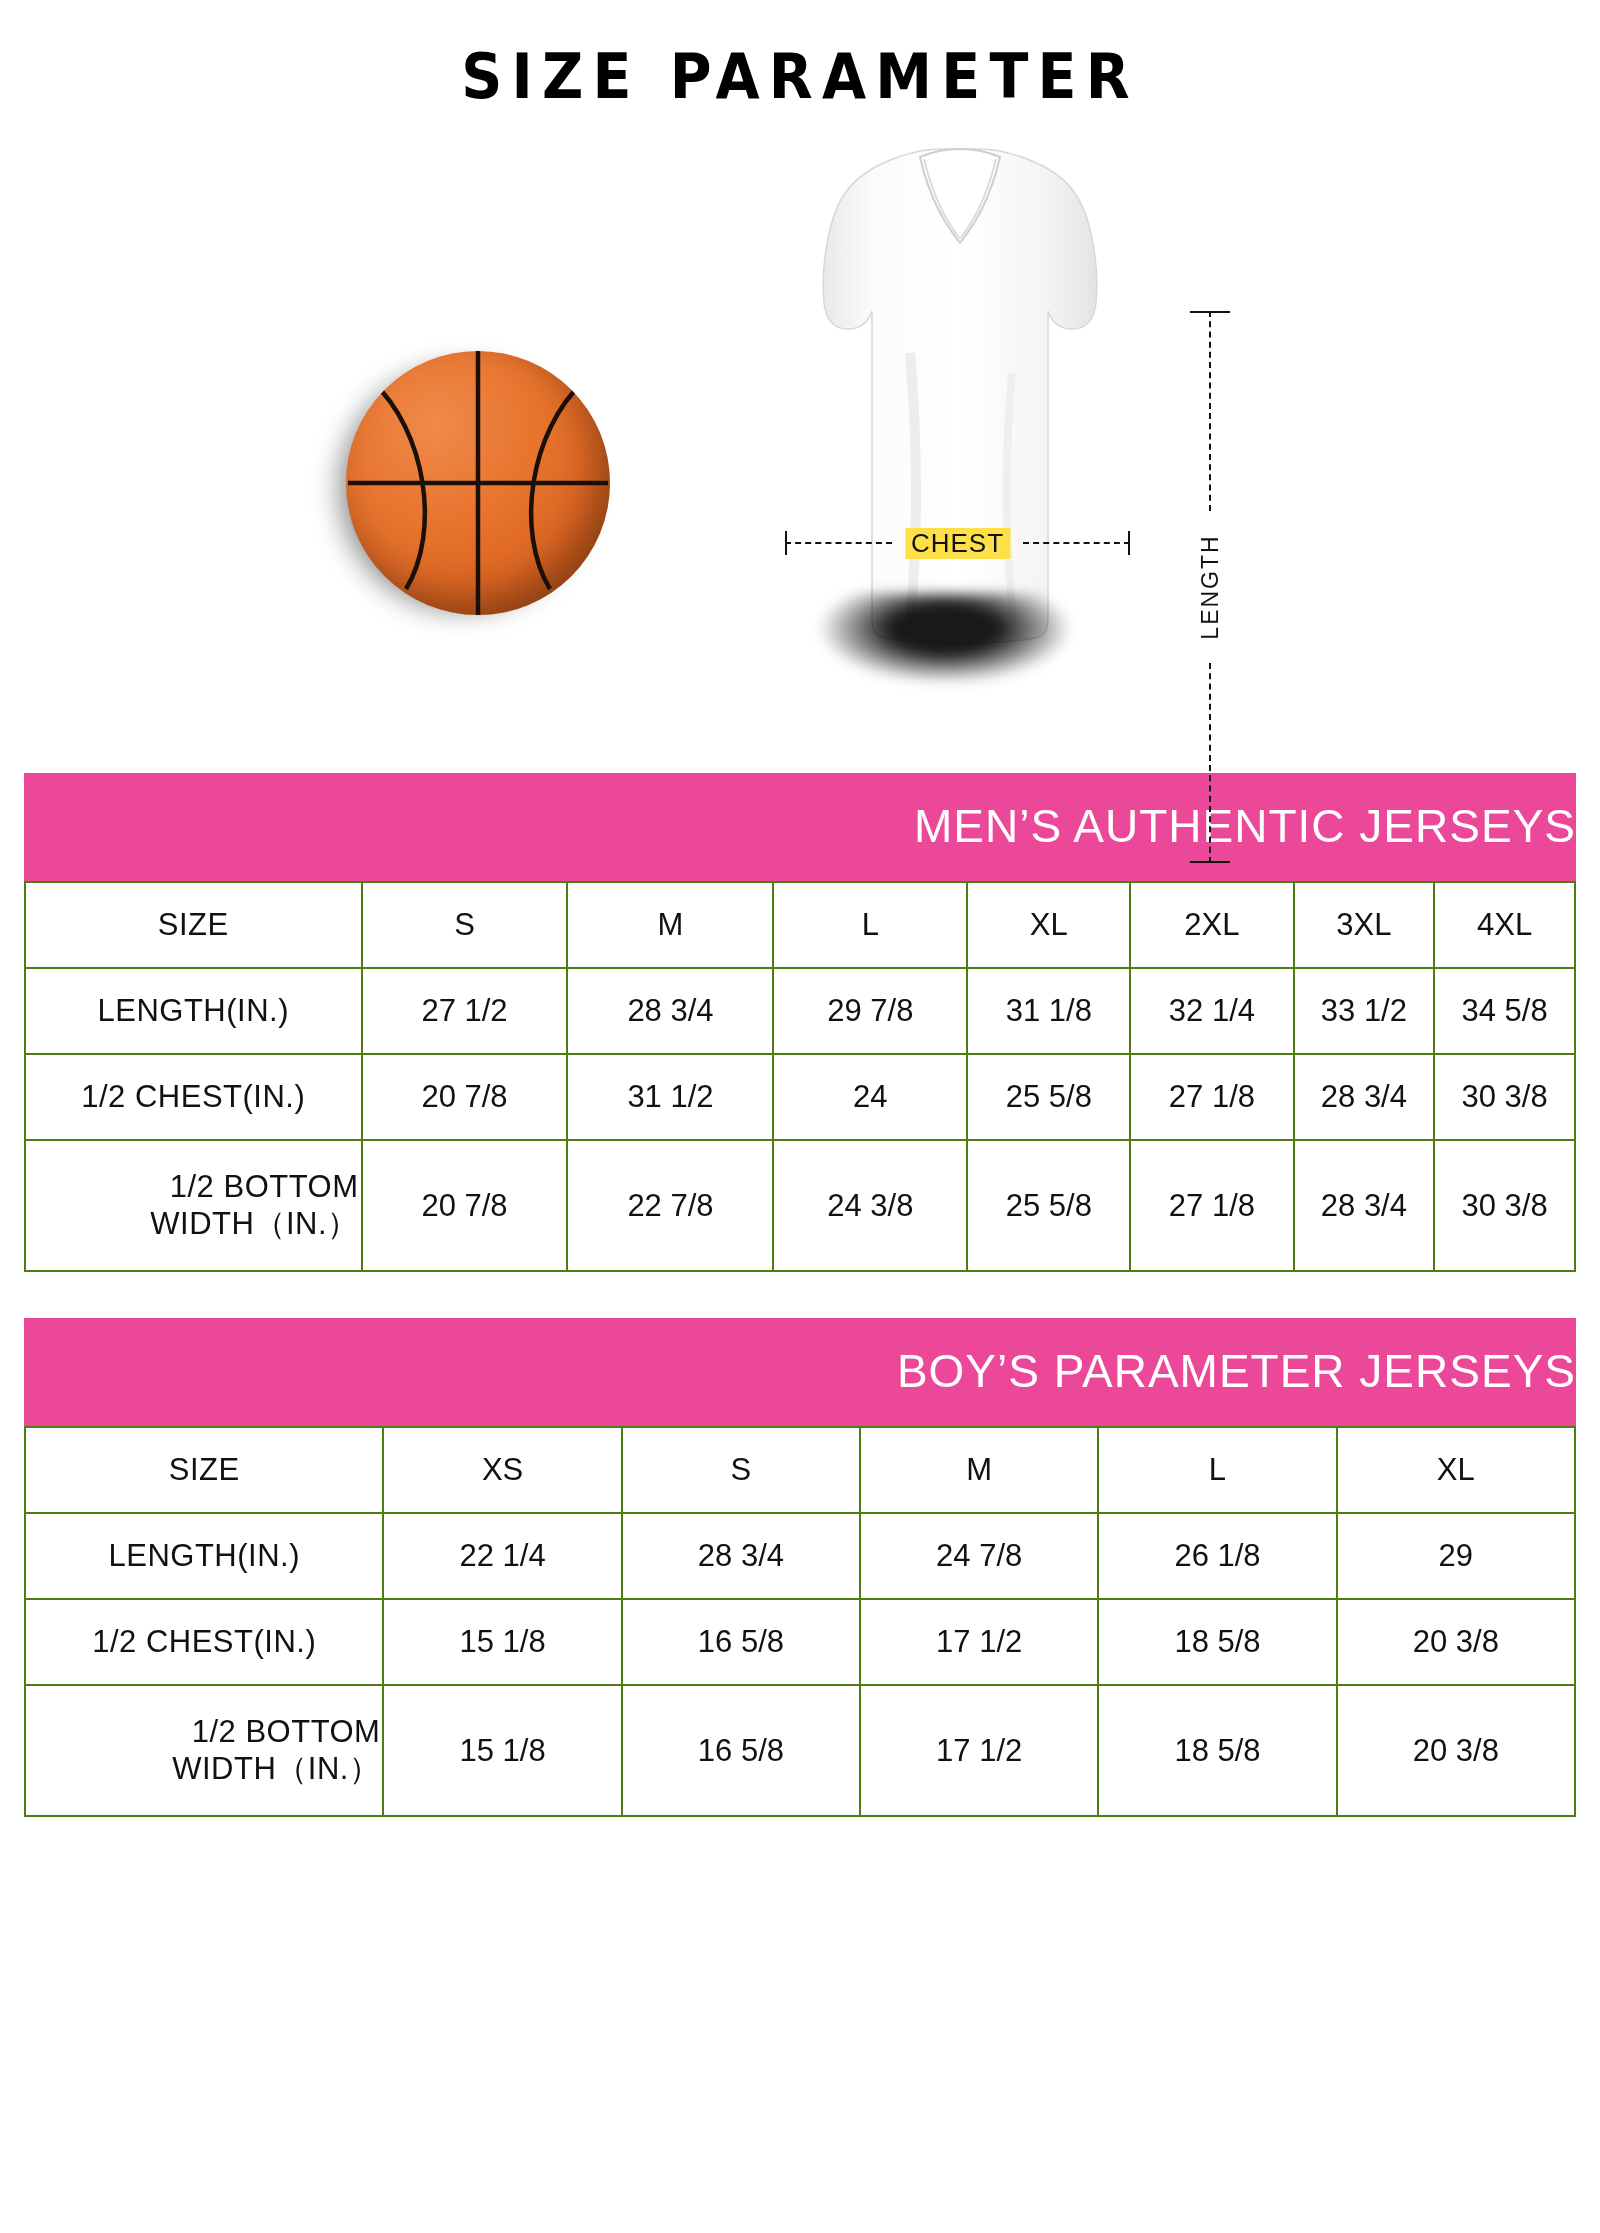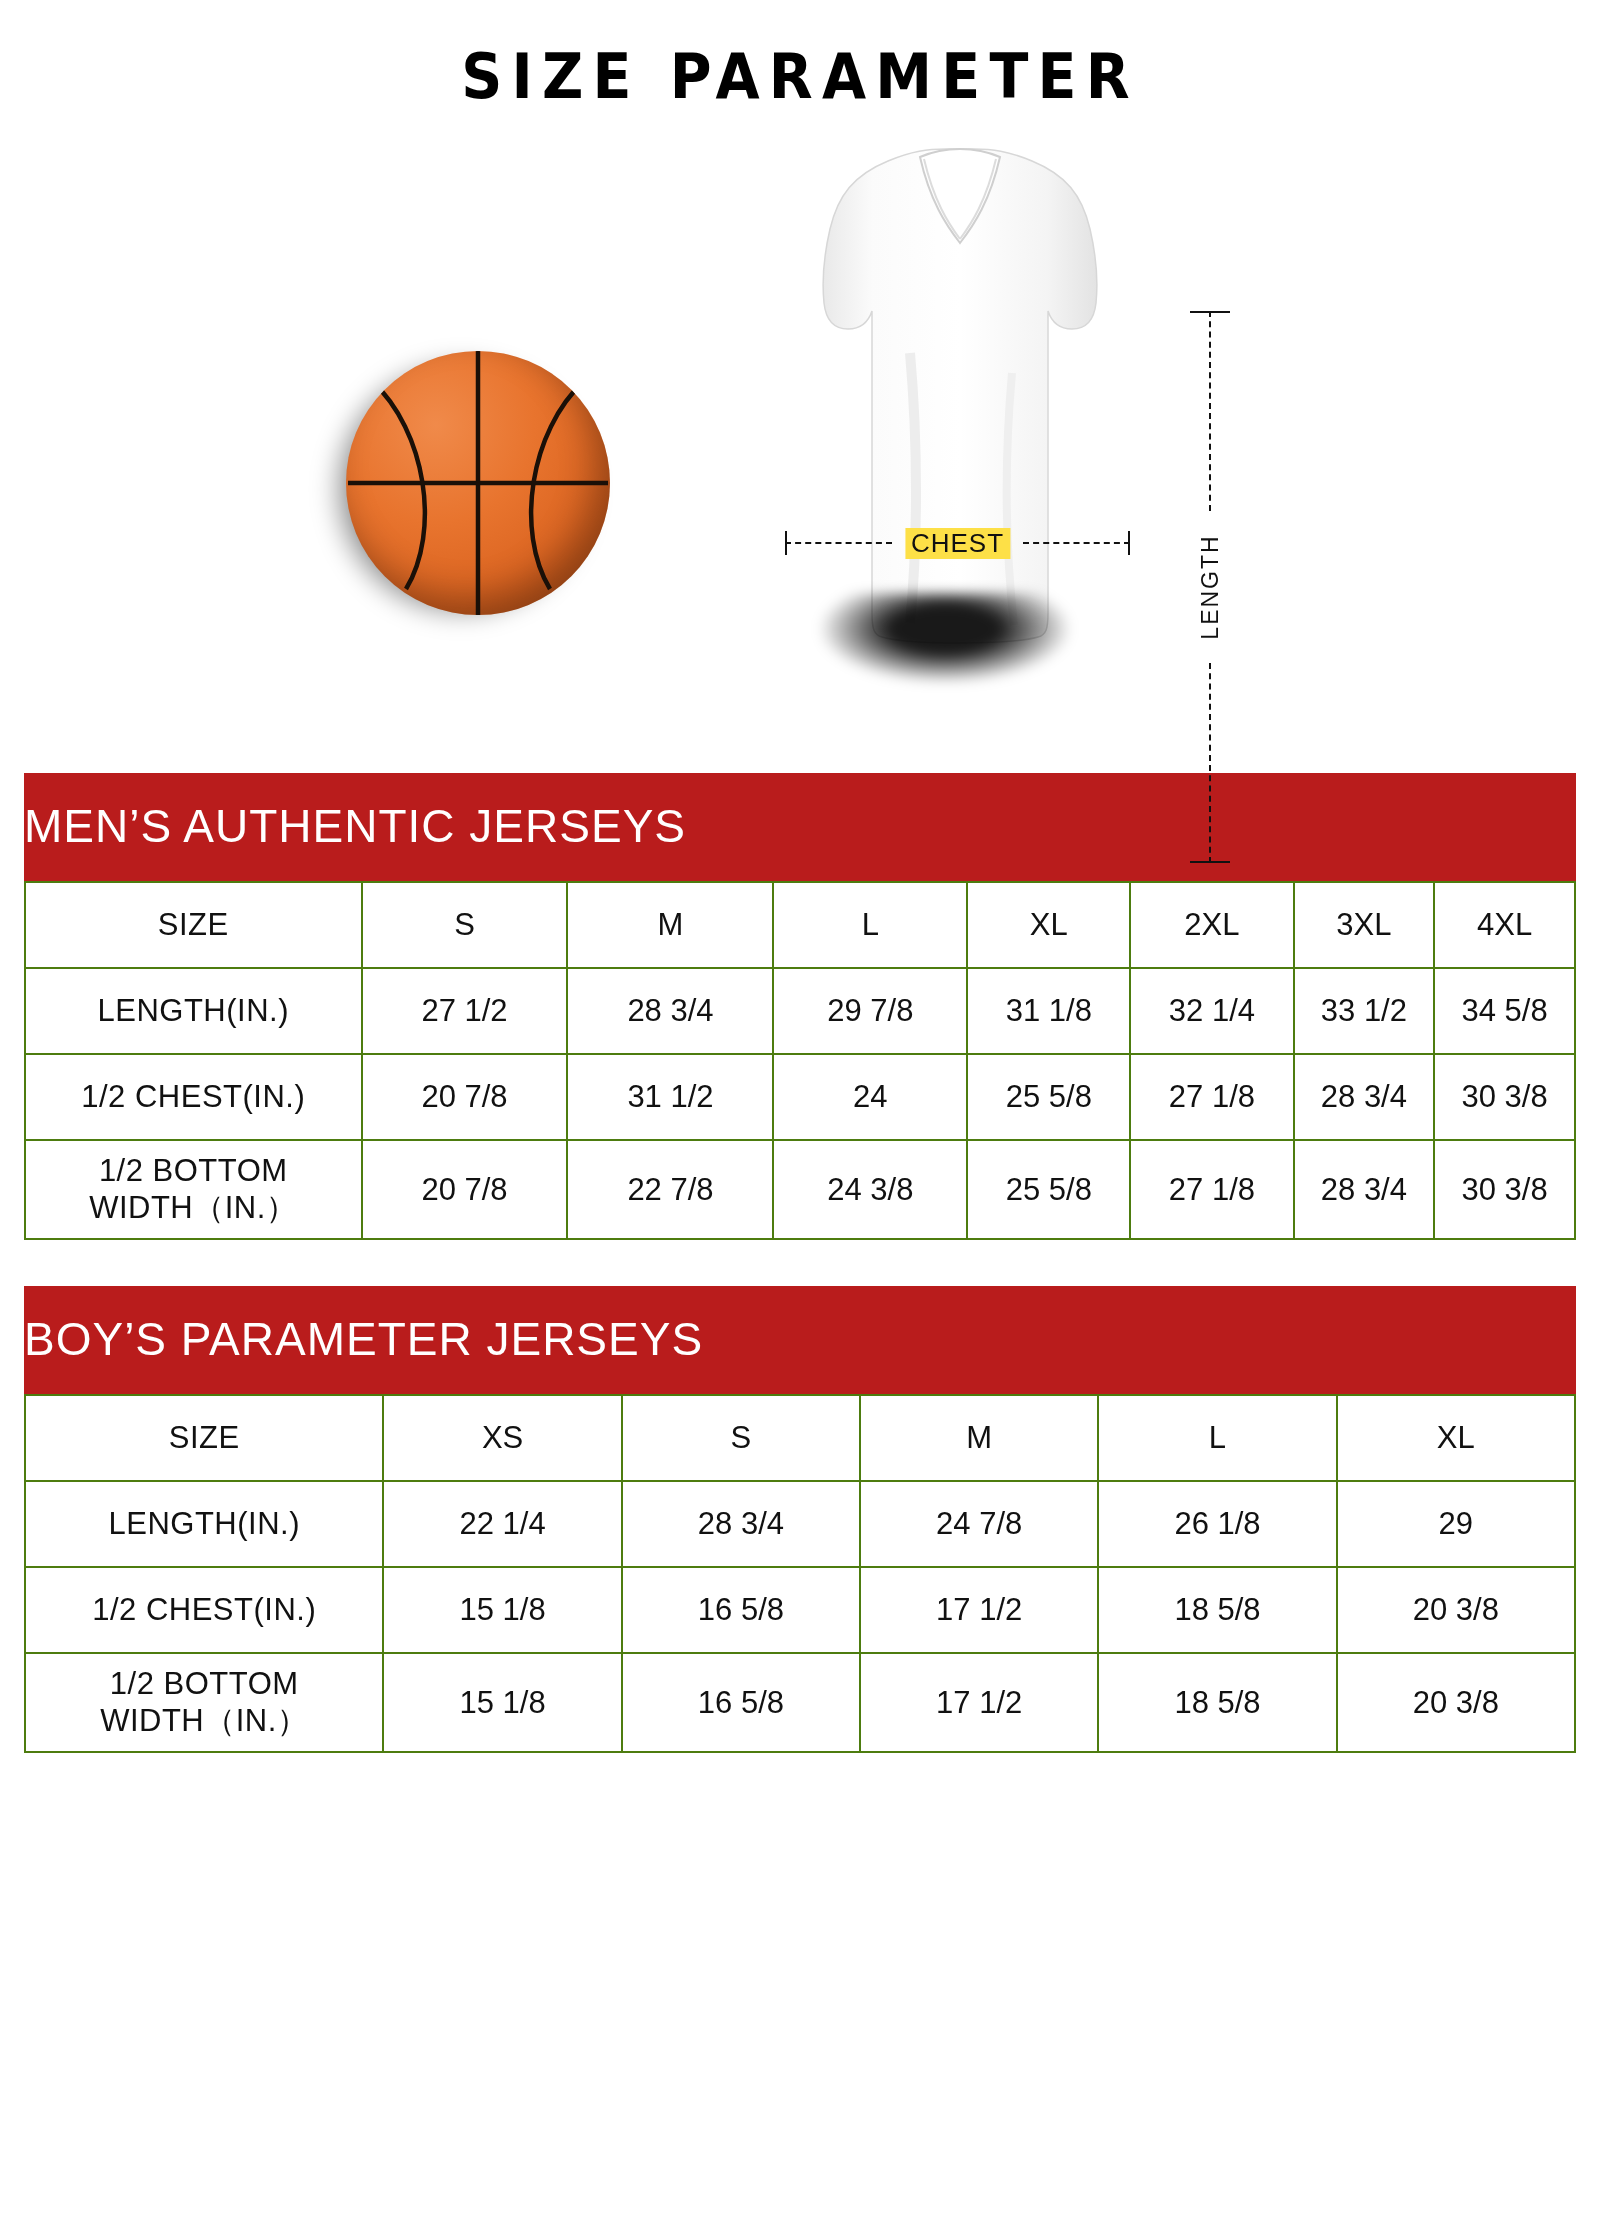--- a/index.html
+++ b/index.html
@@ -165,23 +165,23 @@
     letter-spacing: 2px;
     white-space: nowrap;
     color: #111;
   }
 
   
   .table-block { margin: 0 24px; }
   .table-block + .table-block { margin-top: 46px; }
 
   .table-header {
-    background: #b91c1c;
+    background: #ec4899;
     color: #ffffff;
-    text-align: left;
+    text-align: right;
     font-size: 46px;
     letter-spacing: 1px;
     padding: 26px 0 28px 0;
     font-family: "Liberation Sans", sans-serif;
   }
 
   table {
     width: 100%;
     border-collapse: collapse;
     table-layout: fixed;
@@ -194,22 +194,23 @@
     font-family: "Liberation Sans", sans-serif;
     color: #111;
     white-space: nowrap;
   }
   td.rowhead {
     font-size: 31px;
     letter-spacing: 0.5px;
   }
   td.rowhead.two-line {
     line-height: 1.18;
-    padding: 12px 2px;
+    padding: 28px 2px;
     white-space: normal;
+    text-align: right;
   }
 
   
   .men col.c0 { width: 330px; }
   .men col.c1 { width: 202px; }
   .men col.c2 { width: 202px; }
   .men col.c3 { width: 190px; }
   .men col.c4 { width: 160px; }
   .men col.c5 { width: 160px; }
   .men col.c6 { width: 138px; }

